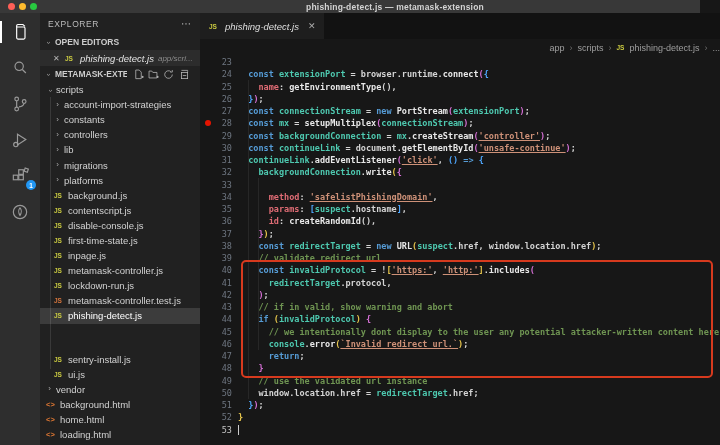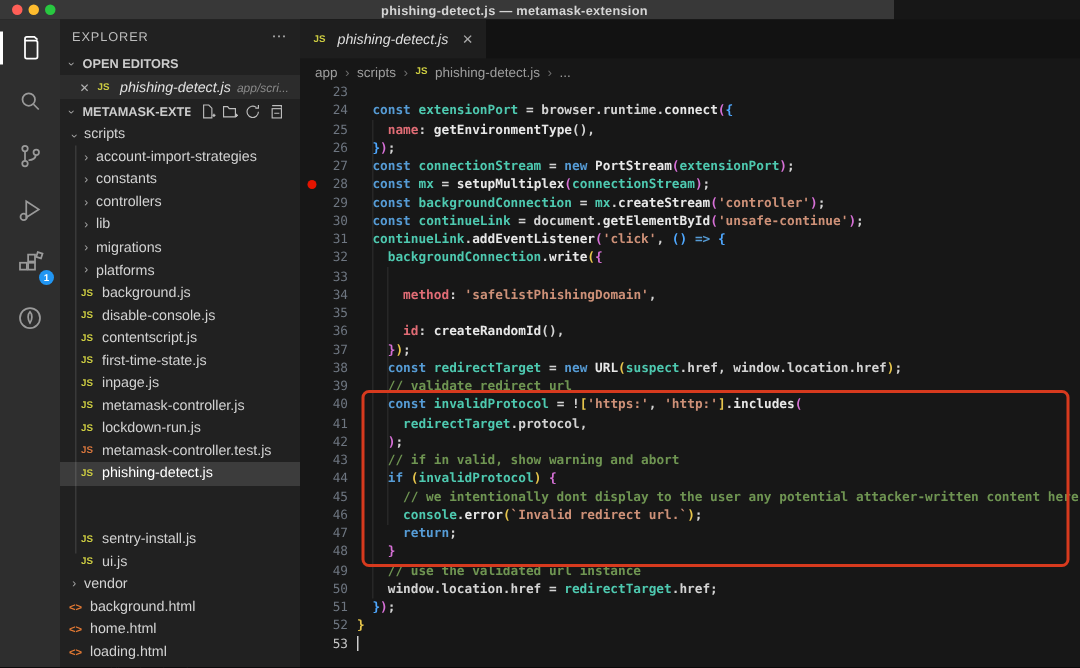--- a/index.html
+++ b/index.html
@@ -1,21 +1,21 @@
 <!DOCTYPE html>
 <html style="--c-annotation: #d73a1e; --c-badge: #2196f3; --c-js: #cbcb41; --c-jstest: #d7763d; --c-html: #e37933; --c-tl_red: #ff5f57; --c-tl_yellow: #febc2e; --c-tl_green: #28c840; --c-kw: #569cd6; --c-var: #4ec9b0; --c-fn: #e8e8e8; --c-plain: #d4d4d4; --c-key: #e06c75; --c-str: #ce9178; --c-cmt: #6f9552; --c-b1: #e6c54c; --c-b2: #d670d6; --c-b3: #4fa8ff;"><head>
 <meta charset="utf-8">
 <style>
   html,body{margin:0;padding:0;background:#000;}
   *{box-sizing:border-box;}
   #app{position:relative;width:720px;height:445px;overflow:hidden;
        font-family:"Liberation Sans",sans-serif;background:#171717;-webkit-font-smoothing:antialiased;}
 
   
-  .titlebar{position:absolute;left:0;top:0;width:596px;height:13px;background:#383838;
+  .titlebar{position:absolute;left:0;top:0;width:700px;height:13px;background:#383838;
             display:flex;align-items:center;}
   .tl{position:absolute;top:3px;width:7px;height:7px;border-radius:50%;}
   .tl.r{left:8px;background:var(--c-tl_red);}
   .tl.y{left:19px;background:var(--c-tl_yellow);}
   .tl.g{left:30px;background:var(--c-tl_green);}
   .title{flex:1;text-align:center;font-size:8.5px;font-weight:700;color:#d4d4d4;
          letter-spacing:.2px;padding-left:90px;}
 
   
   .activitybar{position:absolute;left:0;top:13px;width:40px;height:432px;background:#2e2e2e;
@@ -56,39 +56,39 @@
   .trow.sel{background:#3c3c3c;color:#ffffff;}
   .sguide{position:absolute;left:10px;width:1px;background:#ffffff1c;}
 
   
   .editor{position:absolute;left:200px;top:13px;width:520px;height:432px;background:#171717;}
   .tabs{height:26px;background:#121212;display:flex;}
   .tab{height:26px;display:flex;align-items:center;gap:5px;padding:0 9px;background:#1e1e1e;}
   .tab-label{font-size:9.5px;font-style:italic;color:#dfdfdf;}
   .tab-close{color:#a9a9a9;font-size:9px;margin-left:4px;}
   .crumbs{height:17px;display:flex;align-items:center;gap:5px;padding-left:10px;
-          font-size:9px;color:#9e9e9e;background:#171717;}
+          font-size:9px;color:#9e9e9e;background:#171717;justify-content:flex-end;}
   .bsep{color:#6d6d6d;font-size:9px;}
   .bitem{white-space:nowrap;}
 
   .codearea{position:relative;height:389px;overflow:hidden;font-family:"DejaVu Sans Mono",monospace;
             font-size:8.5px;font-weight:700;}
   .cline{display:flex;height:12.25px;line-height:12.25px;white-space:pre;align-items:center;}
   .gut{position:relative;width:38px;flex:none;display:inline-flex;justify-content:flex-end;
        padding-right:6px;color:#6e7681;font-weight:400;}
   .lnum.cur{color:#c6c6c6;}
   .bp{position:absolute;left:5px;top:3px;width:6px;height:6px;border-radius:50%;background:#e51400;}
   .ctext{position:relative;}
   .caret{display:inline-block;width:1.2px;height:10px;background:#cccccc;vertical-align:middle;}
   .tk-k{color:var(--c-kw);}
   .tk-v{color:var(--c-var);}
   .tk-f{color:var(--c-fn);}
   .tk-p{color:var(--c-plain);}
   .tk-o{color:var(--c-key);}
-  .tk-s{color:var(--c-str);}
+  .tk-s{color:var(--c-str);text-decoration:underline;}
   .tk-c{color:var(--c-cmt);}
   .tk-b1{color:var(--c-b1);}
   .tk-b2{color:var(--c-b2);}
   .tk-b3{color:var(--c-b3);}
   .guide{position:absolute;width:1px;background:#ffffff12;pointer-events:none;}
   .annot{position:absolute;left:41px;width:472px;border:2.2px solid var(--c-annotation);
          border-radius:5px;pointer-events:none;z-index:6;}
 </style>
 </head>
 <body>
@@ -216,25 +216,25 @@
         <div class="trow" style="padding-left: 14px;">
           <span class="chev">›</span>
           <span>platforms</span>
         </div>
         <div class="trow" style="padding-left: 14px;">
           <span class="fic js">JS</span>
           <span>background.js</span>
         </div>
         <div class="trow" style="padding-left: 14px;">
           <span class="fic js">JS</span>
+          <span>contentscript.js</span>
+        </div>
+        <div class="trow" style="padding-left: 14px;">
+          <span class="fic js">JS</span>
           <span>disable-console.js</span>
-        </div>
-        <div class="trow" style="padding-left: 14px;">
-          <span class="fic js">JS</span>
-          <span>contentscript.js</span>
         </div>
         <div class="trow" style="padding-left: 14px;">
           <span class="fic js">JS</span>
           <span>first-time-state.js</span>
         </div>
         <div class="trow" style="padding-left: 14px;">
           <span class="fic js">JS</span>
           <span>inpage.js</span>
         </div>
         <div class="trow" style="padding-left: 14px;">
@@ -312,21 +312,21 @@
           <div class="cline"><span class="gut"><span class="lnum">25</span></span><span class="ctext"><span class="tk-p">    </span><span class="tk-o">name</span><span class="tk-p">: </span><span class="tk-f">getEnvironmentType</span><span class="tk-p">(),</span></span></div>
           <div class="cline"><span class="gut"><span class="lnum">26</span></span><span class="ctext"><span class="tk-p">  </span><span class="tk-b3">}</span><span class="tk-b2">)</span><span class="tk-p">;</span></span></div>
           <div class="cline"><span class="gut"><span class="lnum">27</span></span><span class="ctext"><span class="tk-p">  </span><span class="tk-k">const</span><span class="tk-p"> </span><span class="tk-v">connectionStream</span><span class="tk-p"> = </span><span class="tk-k">new</span><span class="tk-p"> </span><span class="tk-f">PortStream</span><span class="tk-b2">(</span><span class="tk-v">extensionPort</span><span class="tk-b2">)</span><span class="tk-p">;</span></span></div>
           <div class="cline"><span class="gut"><span class="bp"></span><span class="lnum">28</span></span><span class="ctext"><span class="tk-p">  </span><span class="tk-k">const</span><span class="tk-p"> </span><span class="tk-v">mx</span><span class="tk-p"> = </span><span class="tk-f">setupMultiplex</span><span class="tk-b2">(</span><span class="tk-v">connectionStream</span><span class="tk-b2">)</span><span class="tk-p">;</span></span></div>
           <div class="cline"><span class="gut"><span class="lnum">29</span></span><span class="ctext"><span class="tk-p">  </span><span class="tk-k">const</span><span class="tk-p"> </span><span class="tk-v">backgroundConnection</span><span class="tk-p"> = </span><span class="tk-v">mx</span><span class="tk-p">.</span><span class="tk-f">createStream</span><span class="tk-b2">(</span><span class="tk-s">'controller'</span><span class="tk-b2">)</span><span class="tk-p">;</span></span></div>
           <div class="cline"><span class="gut"><span class="lnum">30</span></span><span class="ctext"><span class="tk-p">  </span><span class="tk-k">const</span><span class="tk-p"> </span><span class="tk-v">continueLink</span><span class="tk-p"> = document.</span><span class="tk-f">getElementById</span><span class="tk-b2">(</span><span class="tk-s">'unsafe-continue'</span><span class="tk-b2">)</span><span class="tk-p">;</span></span></div>
           <div class="cline"><span class="gut"><span class="lnum">31</span></span><span class="ctext"><span class="tk-p">  </span><span class="tk-v">continueLink</span><span class="tk-p">.</span><span class="tk-f">addEventListener</span><span class="tk-b2">(</span><span class="tk-s">'click'</span><span class="tk-p">, </span><span class="tk-b3">()</span><span class="tk-p"> </span><span class="tk-k">=&gt;</span><span class="tk-p"> </span><span class="tk-b3">{</span></span></div>
           <div class="cline"><span class="gut"><span class="lnum">32</span></span><span class="ctext"><span class="tk-p">    </span><span class="tk-v">backgroundConnection</span><span class="tk-p">.</span><span class="tk-f">write</span><span class="tk-b1">(</span><span class="tk-b2">{</span></span></div>
           <div class="cline"><span class="gut"><span class="lnum">33</span></span></div>
           <div class="cline"><span class="gut"><span class="lnum">34</span></span><span class="ctext"><span class="tk-p">      </span><span class="tk-o">method</span><span class="tk-p">: </span><span class="tk-s">'safelistPhishingDomain'</span><span class="tk-p">,</span></span></div>
-          <div class="cline"><span class="gut"><span class="lnum">35</span></span></div>
+          <div class="cline"><span class="gut"><span class="lnum">35</span></span><span class="ctext"><span class="tk-p">      </span><span class="tk-o">params</span><span class="tk-p">: </span><span class="tk-b3">[</span><span class="tk-v">suspect</span><span class="tk-p">.hostname</span><span class="tk-b3">]</span><span class="tk-p">,</span></span></div>
           <div class="cline"><span class="gut"><span class="lnum">36</span></span><span class="ctext"><span class="tk-p">      </span><span class="tk-o">id</span><span class="tk-p">: </span><span class="tk-f">createRandomId</span><span class="tk-p">(),</span></span></div>
           <div class="cline"><span class="gut"><span class="lnum">37</span></span><span class="ctext"><span class="tk-p">    </span><span class="tk-b2">}</span><span class="tk-b1">)</span><span class="tk-p">;</span></span></div>
           <div class="cline"><span class="gut"><span class="lnum">38</span></span><span class="ctext"><span class="tk-p">    </span><span class="tk-k">const</span><span class="tk-p"> </span><span class="tk-v">redirectTarget</span><span class="tk-p"> = </span><span class="tk-k">new</span><span class="tk-p"> </span><span class="tk-f">URL</span><span class="tk-b1">(</span><span class="tk-v">suspect</span><span class="tk-p">.href, window.location.href</span><span class="tk-b1">)</span><span class="tk-p">;</span></span></div>
           <div class="cline"><span class="gut"><span class="lnum">39</span></span><span class="ctext"><span class="tk-p">    </span><span class="tk-c">// validate redirect url</span></span></div>
           <div class="cline"><span class="gut"><span class="lnum">40</span></span><span class="ctext"><span class="tk-p">    </span><span class="tk-k">const</span><span class="tk-p"> </span><span class="tk-v">invalidProtocol</span><span class="tk-p"> = !</span><span class="tk-b1">[</span><span class="tk-s">'https:'</span><span class="tk-p">, </span><span class="tk-s">'http:'</span><span class="tk-b1">]</span><span class="tk-p">.</span><span class="tk-f">includes</span><span class="tk-b2">(</span></span></div>
           <div class="cline"><span class="gut"><span class="lnum">41</span></span><span class="ctext"><span class="tk-p">      </span><span class="tk-v">redirectTarget</span><span class="tk-p">.protocol,</span></span></div>
           <div class="cline"><span class="gut"><span class="lnum">42</span></span><span class="ctext"><span class="tk-p">    </span><span class="tk-b2">)</span><span class="tk-p">;</span></span></div>
           <div class="cline"><span class="gut"><span class="lnum">43</span></span><span class="ctext"><span class="tk-p">    </span><span class="tk-c">// if in valid, show warning and abort</span></span></div>
           <div class="cline"><span class="gut"><span class="lnum">44</span></span><span class="ctext"><span class="tk-p">    </span><span class="tk-k">if</span><span class="tk-p"> </span><span class="tk-b1">(</span><span class="tk-v">invalidProtocol</span><span class="tk-b1">)</span><span class="tk-p"> </span><span class="tk-b2">{</span></span></div>
           <div class="cline"><span class="gut"><span class="lnum">45</span></span><span class="ctext"><span class="tk-p">      </span><span class="tk-c">// we intentionally dont display to the user any potential attacker-written content here</span></span></div>

